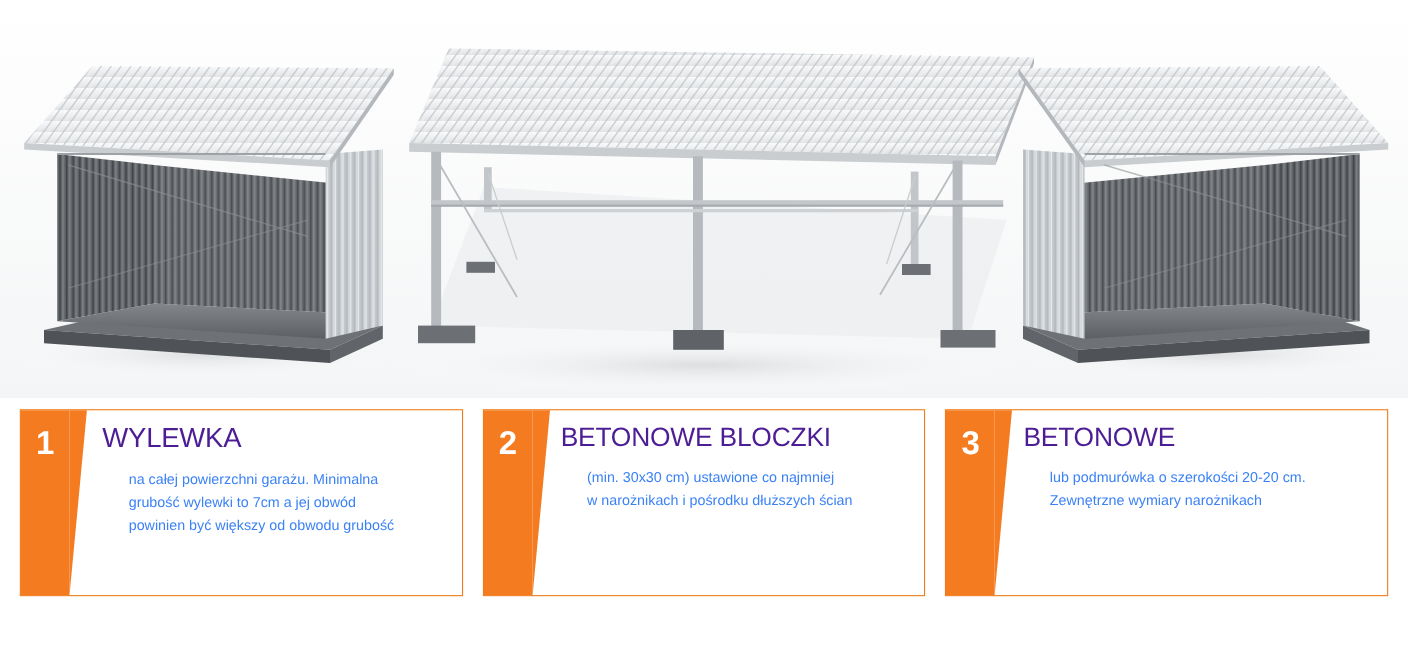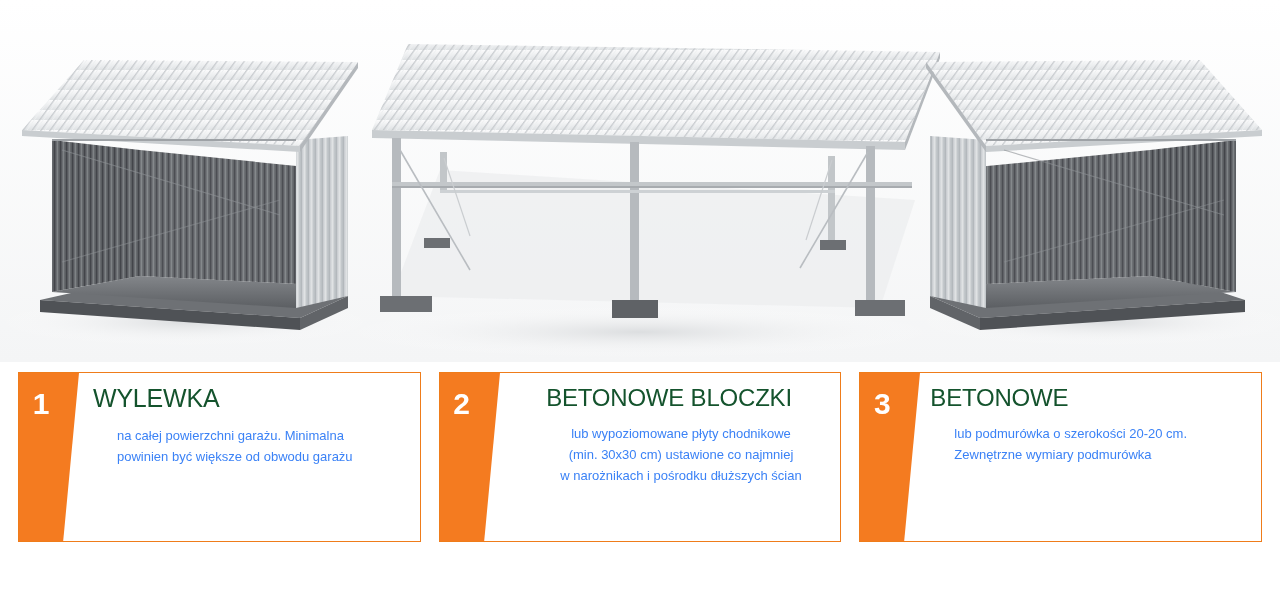--- a/index.html
+++ b/index.html
@@ -77,39 +77,39 @@
   .card-body {
     flex: 1;
     padding: 12px 12px 10px 30px;
     box-sizing: border-box;
     position: relative;
     z-index: 2;
   }
   .card-title {
     font-size: 25px;
     letter-spacing: -0.2px;
-    color: #14532d;
+    color: #4c1d95;
     font-family: "Liberation Sans", sans-serif;
     white-space: nowrap;
     line-height: 1.1;
     margin-bottom: 12px;
   }
   .card-text {
     font-size: 13px;
     color: #3b82f6;
     line-height: 1.62;
     font-family: "Liberation Sans", sans-serif;
     margin-left: 24px;
   }
   .card-text span {
     display: block;
     white-space: nowrap;
   }
   
-  .card:nth-child(2) .card-body { padding-left: 26px; text-align: center; }
+  .card:nth-child(2) .card-body { padding-left: 26px; }
   .card:nth-child(3) .card-body { padding-left: 26px; }
   .card:nth-child(2) .card-title,
   .card:nth-child(3) .card-title { font-size: 24px; }
 </style>
 </head>
 <body>
 
 <div id="illustration">
   <svg width="1280" height="362" viewBox="0 0 1280 362" xmlns="http://www.w3.org/2000/svg">
     <defs>
@@ -241,41 +241,41 @@
 </div>
 
 <div id="cards">
 
   <div class="card">
     <div class="card-num">1</div>
     <div class="card-body">
       <div class="card-title">WYLEWKA</div>
       <div class="card-text">
         <span>na całej powierzchni garażu.  Minimalna</span>
-        <span>powinien być większe od obwodu garażu</span>
+        <span>grubość wylewki to 7cm a jej obwód</span>
+        <span>powinien być większy od obwodu grubość</span>
       </div>
     </div>
   </div>
 
   <div class="card">
     <div class="card-num">2</div>
     <div class="card-body">
       <div class="card-title">BETONOWE BLOCZKI</div>
       <div class="card-text">
-        <span>lub wypoziomowane płyty chodnikowe</span>
         <span>(min. 30x30 cm) ustawione co najmniej</span>
         <span>w narożnikach i pośrodku dłuższych ścian</span>
       </div>
     </div>
   </div>
 
   <div class="card">
     <div class="card-num">3</div>
     <div class="card-body">
       <div class="card-title">BETONOWE</div>
       <div class="card-text">
         <span>lub podmurówka o szerokości 20-20 cm.</span>
-        <span>Zewnętrzne wymiary podmurówka</span>
+        <span>Zewnętrzne wymiary narożnikach</span>
       </div>
     </div>
   </div>
 
 </div>
 
 </body></html>

